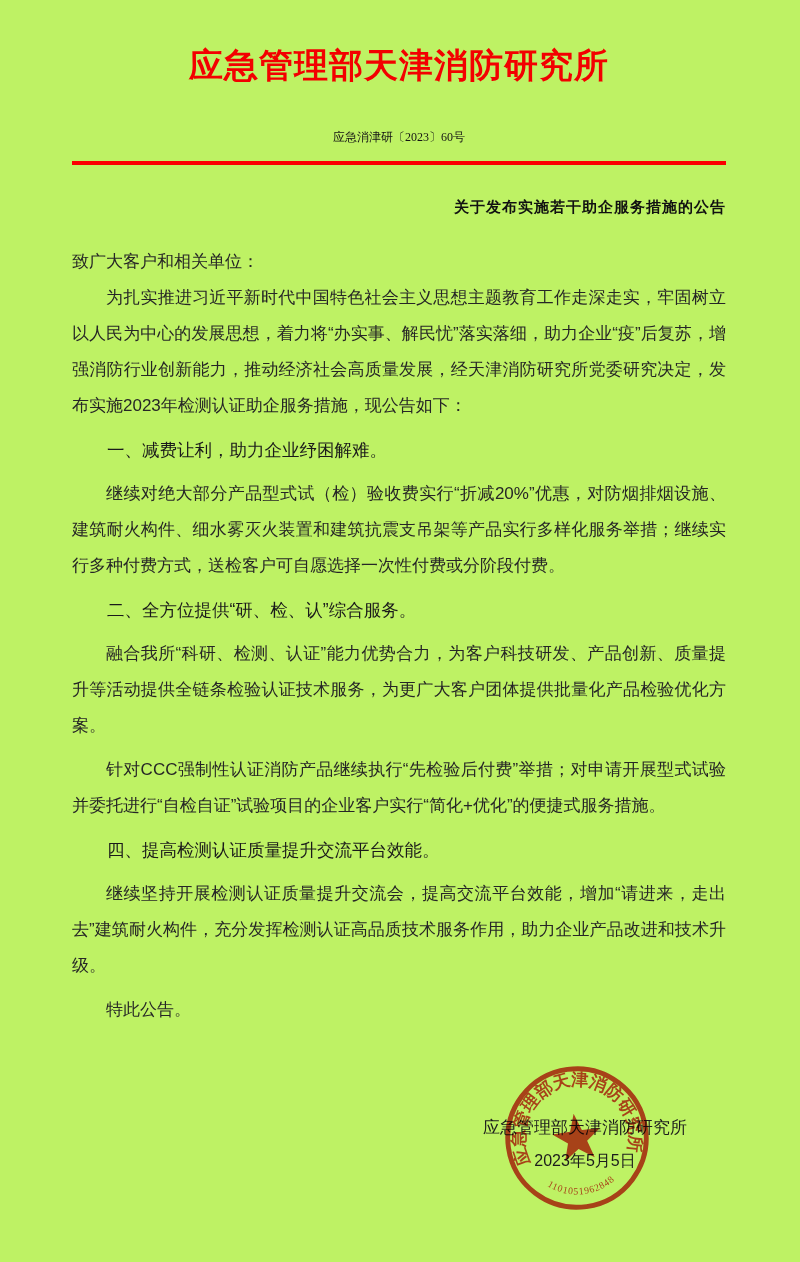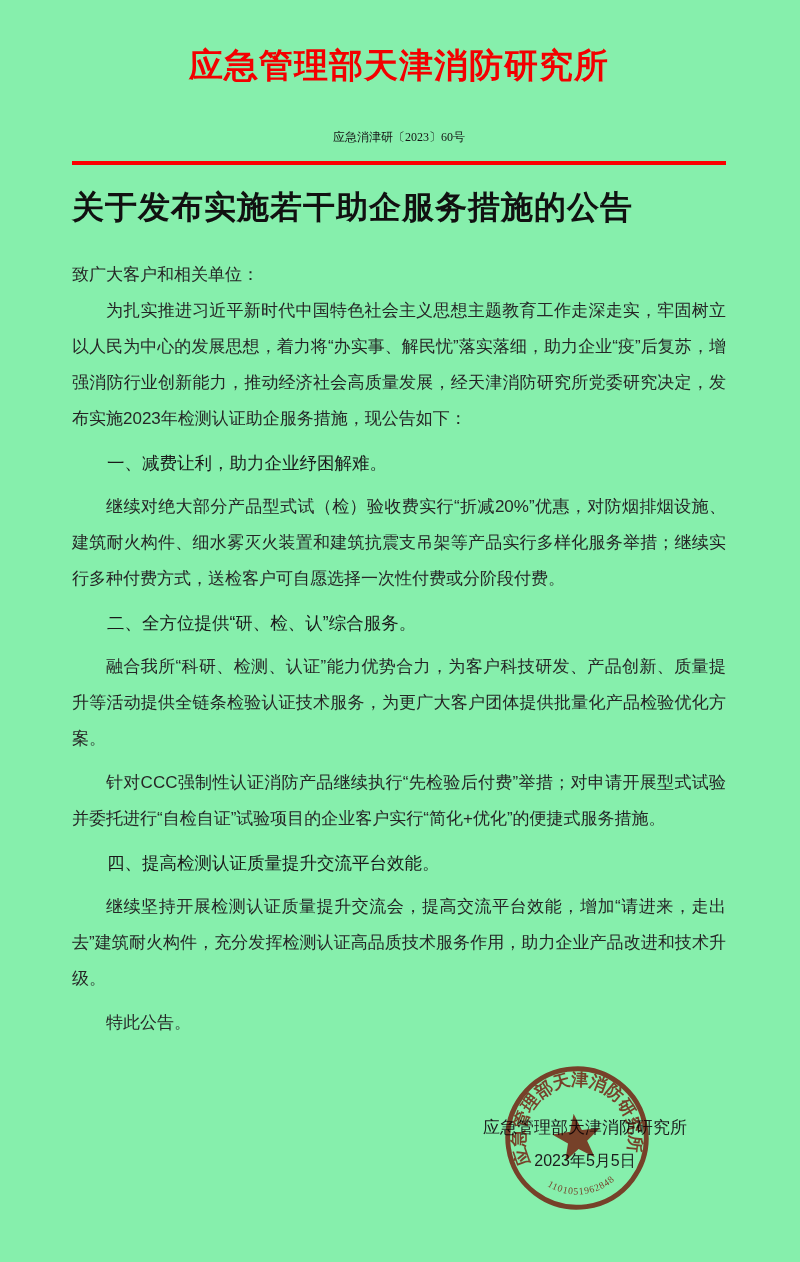--- a/index.html
+++ b/index.html
@@ -1,41 +1,41 @@
 <!DOCTYPE html>
 <html><head>
 <meta charset="utf-8">
 <style>
   html,body { margin:0; padding:0; background:#ffffff; }
   .page {
-    position:relative; width:800px; height:1262px; background:#86efac;
+    position:relative; width:800px; height:1262px; background:#bef264;
     font-family:"Liberation Sans","DejaVu Sans",sans-serif;
     color:#262626; overflow:hidden;
   }
   .content { padding:40px 74px 0 72px; }
 
   .org-title {
     text-align:center; color:#f30000;
     font-family:"Liberation Serif","DejaVu Serif",serif;
     font-weight:bold; font-size:34px; line-height:52px; letter-spacing:1px;
   }
   .doc-number {
     text-align:center; margin-top:34px; line-height:22px;
     font-family:"Liberation Serif","DejaVu Serif",serif;
     font-size:12px; color:#141414;
   }
   .rule { height:4px; background:#fb0000; margin-top:13px; }
   .doc-title {
-    text-align:left; margin-top:22px; line-height:40px;
+    text-align:right; margin-top:22px; line-height:40px;
     font-family:Liberation Serif, serif;
-    font-weight:bold; font-size:32px; color:#111111; letter-spacing:1px;
+    font-weight:bold; font-size:15px; color:#111111; letter-spacing:1px;
   }
 
   .body-text { margin:0; font-size:17px; line-height:36px; text-align:justify; color:#262626; }
-  .salutation { margin-top:30px; }
+  .salutation { margin-top:17px; }
   .indent { text-indent:2em; }
   .sec-heading { margin:8px 0 0 0; font-size:17.5px; line-height:36px; font-weight:normal; color:#1a1a1a; text-indent:2em; }
   .para { margin-top:8px; }
   .closing { margin-top:8px; }
 
   .signature {
     position:absolute; top:1116px; left:440px; width:290px;
     text-align:center; font-size:17px; line-height:24px; color:#1c1c1c; z-index:1;
   }
   .signature .date { margin-top:9px; font-size:16px;text-align:center; }

